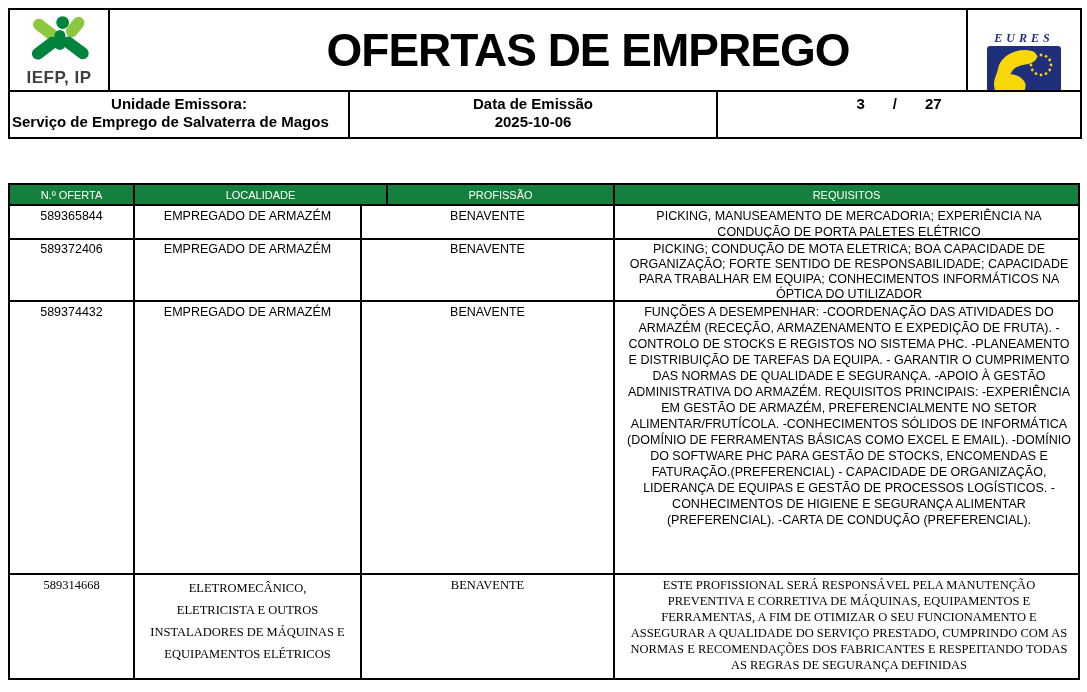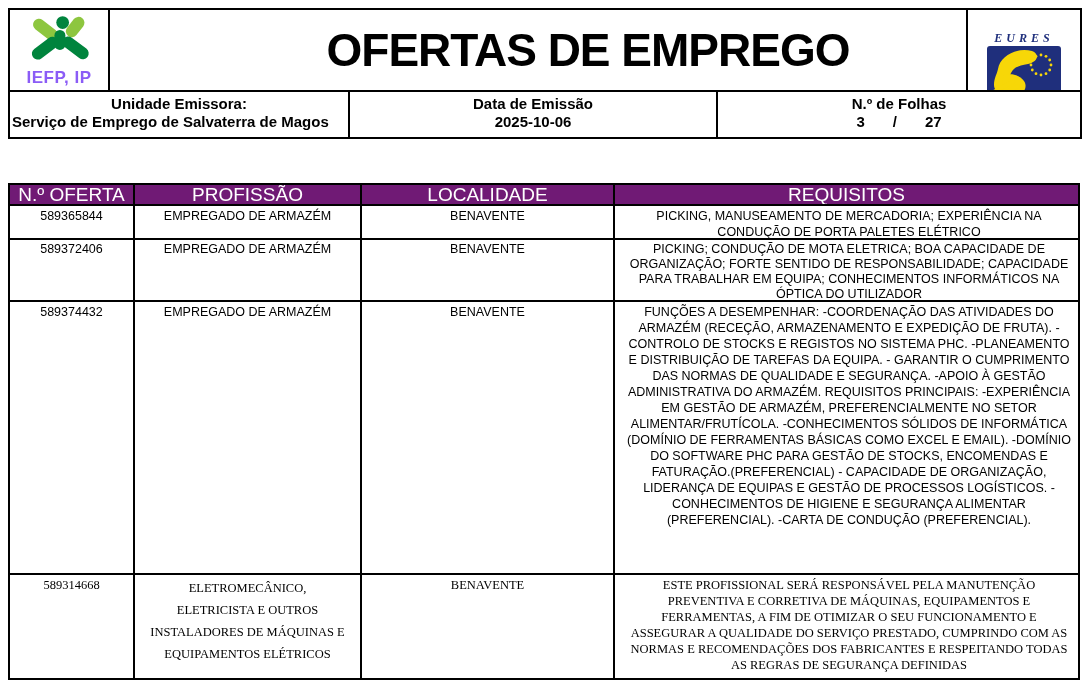--- a/index.html
+++ b/index.html
@@ -12,21 +12,21 @@
   
   .top-row{
     position:absolute;left:8px;top:8px;width:1074px;height:84px;
     border:2px solid #000;display:flex;background:#fff;
   }
   .logo-cell{
     width:100px;border-right:2px solid #000;
     display:flex;flex-direction:column;align-items:center;justify-content:center;
     padding-top:2px;
   }
-  .iefp-text{font-size:17px;font-weight:bold;color:#8b5cf6;letter-spacing:0.5px;margin-top:1px;}
+  .iefp-text{font-size:17px;font-weight:bold;color:#404040;letter-spacing:0.5px;margin-top:1px;}
   .title-cell{flex:1;display:flex;align-items:center;justify-content:center;padding-left:100px;}
   .doc-title{font-size:46px;font-weight:bold;letter-spacing:-1px;white-space:nowrap;}
   .eures-cell{
     width:114px;border-left:2px solid #000;
     display:flex;align-items:flex-start;justify-content:center;padding-top:21px;
   }
 
   
   .info-row{
     position:absolute;left:8px;top:90px;width:1074px;height:49px;
@@ -40,22 +40,22 @@
   .ic-data{width:368px;border-right:2px solid #000;}
   .ic-folhas{flex:1;}
   .folhas-val{display:flex;justify-content:center;gap:28px;line-height:18px;}
 
   
   .jobs-table{
     position:absolute;left:8px;top:183px;width:1072px;height:497px;
     border:2px solid #000;overflow:hidden;background:#fff;
   }
   .header-row{
-    display:flex;height:21px;background:#701a75;color:#ffffff;
-    border-bottom:2px solid #000;font-size:19px;
+    display:flex;height:21px;background:#15803d;color:#ffffff;
+    border-bottom:2px solid #000;font-size:11px;
   }
   .hcell{
     display:flex;align-items:center;justify-content:center;
     border-right:2px solid #000;white-space:nowrap;overflow:hidden;
   }
   .hcell:last-child{border-right:none;}
   .hc1{width:125px;}.hc2{width:227px;}.hc3{width:253px;}.hc4{flex:1;}
 
   .job-row{display:flex;border-bottom:2px solid #000;overflow:hidden;}
   .job-row:last-child{border-bottom:none;}
@@ -133,34 +133,33 @@
   <div class="info-row">
     <div class="info-cell ic-unidade">
       <div class="lbl">Unidade Emissora:</div>
       <div class="val">Serviço de Emprego de Salvaterra de Magos</div>
     </div>
     <div class="info-cell ic-data">
       <div class="lbl">Data de Emissão</div>
       <div class="val">2025-10-06</div>
     </div>
     <div class="info-cell ic-folhas">
-      <div class="lbl">N.º de Folhas</div>
       <div class="folhas-val">
         <span>3</span>
         <span>/</span>
         <span>27</span>
       </div>
     </div>
   </div>
 
   <div class="jobs-table">
     <div class="header-row">
       <div class="hcell hc1">N.º OFERTA</div>
+      <div class="hcell hc3">LOCALIDADE</div>
       <div class="hcell hc2">PROFISSÃO</div>
-      <div class="hcell hc3">LOCALIDADE</div>
       <div class="hcell hc4">REQUISITOS</div>
     </div>
     <div id="jobs-body">
         <div class="job-row row-0">
           <div class="cell c1">589365844</div>
           <div class="cell c2">
             <div class="inner">EMPREGADO DE ARMAZÉM</div>
           </div>
           <div class="cell c3">BENAVENTE</div>
           <div class="cell c4">PICKING, MANUSEAMENTO DE MERCADORIA; EXPERIÊNCIA NA CONDUÇÃO DE PORTA PALETES ELÉTRICO</div>

